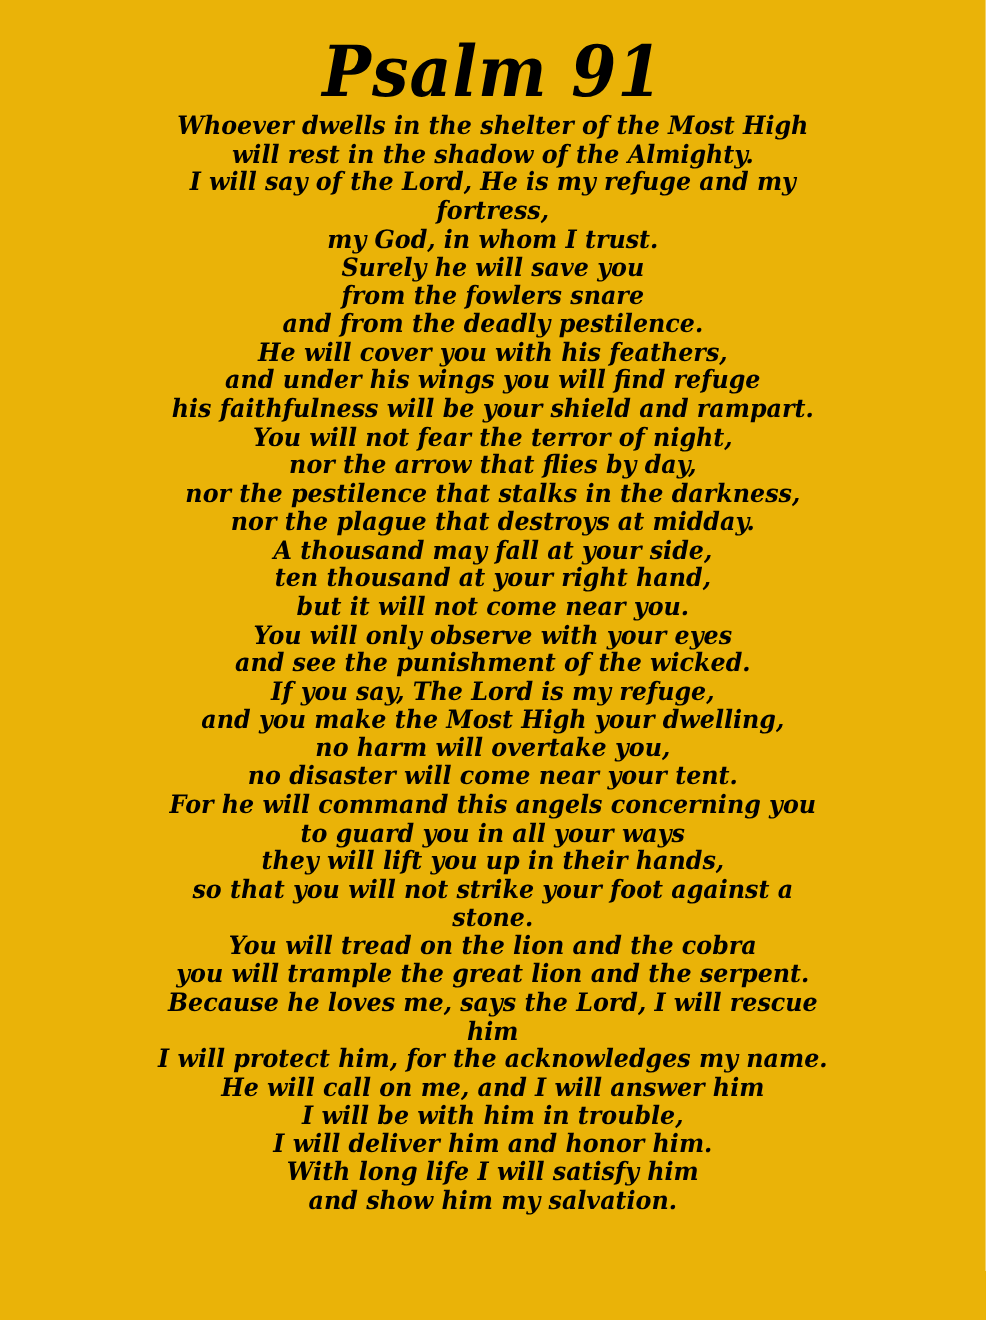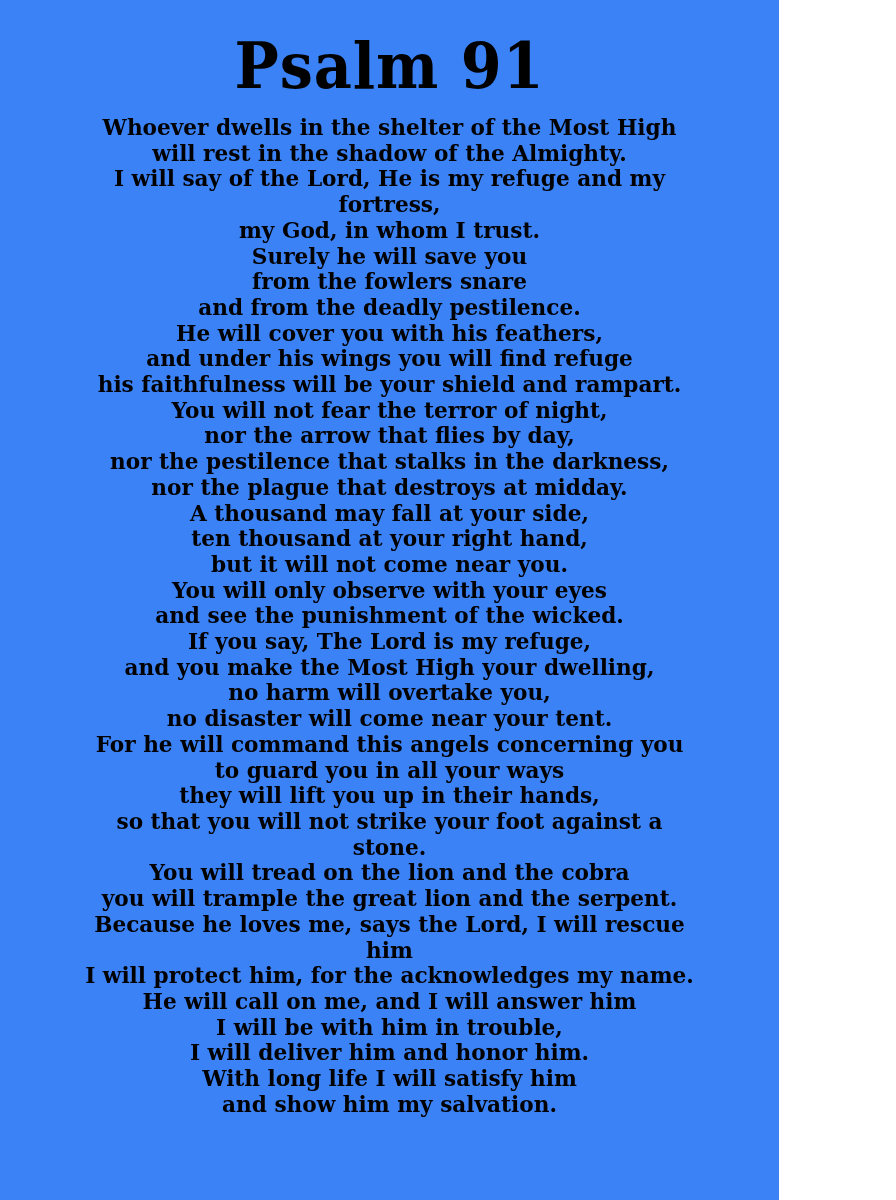--- a/index.html
+++ b/index.html
@@ -7,40 +7,40 @@
       padding: 0;
       background: #ffffff;
     }
     body {
       width: 896px;
       height: 1200px;
       overflow: hidden;
       position: relative;
     }
     .page {
-      width: 779px;
+      width: 896px;
       height: 1200px;
-      background: #3b82f6;
+      background: #eab308;
       color: #000000;
       text-align: center;
       box-sizing: border-box;
+      font-style: italic;
     }
     .title {
       font-family: "DejaVu Serif", serif;
       font-weight: bold;
       font-size: 64px;
       line-height: 72px;
       margin: 0;
       padding-top: 30px;
       letter-spacing: 1px;
       transform: scaleX(0.92);
       transform-origin: center;
     }
     .body-lines {
-      margin-top: 12px;
       font-family: "DejaVu Serif", serif;
       font-weight: bold;
       font-size: 23px;
       line-height: 25.7px;
     }
     .line {
       display: block;
       white-space: nowrap;
       transform: scaleX(0.94);
       transform-origin: center;

